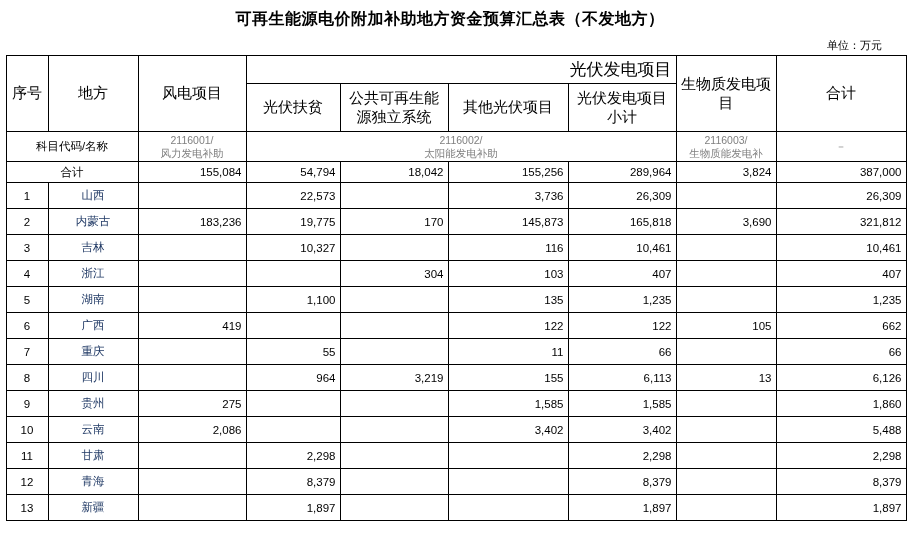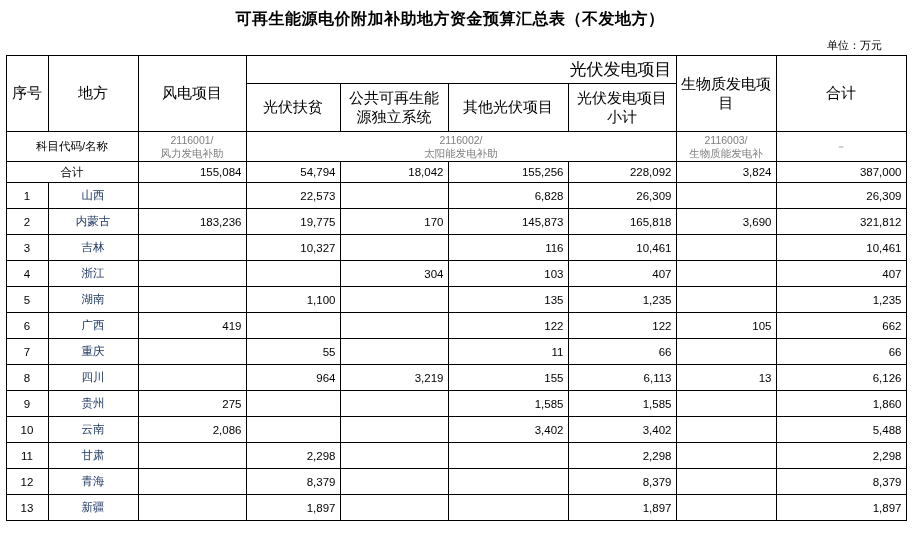--- a/index.html
+++ b/index.html
@@ -153,32 +153,32 @@
         </td>
         <td>－</td>
       </tr>
 
       <tr class="total-row">
         <td class="center" colspan="2">合计</td>
         <td class="num">155,084</td>
         <td class="num">54,794</td>
         <td class="num">18,042</td>
         <td class="num">155,256</td>
-        <td class="num">228,092</td>
+        <td class="num">289,964</td>
         <td class="num">3,824</td>
         <td class="num">387,000</td>
       </tr>
 
       <tr class="data-row">
         <td class="c-idx">1</td>
         <td class="c-place">山西</td>
         <td class="num"></td>
         <td class="num">22,573</td>
         <td class="num"></td>
-        <td class="num">6,828</td>
+        <td class="num">3,736</td>
         <td class="num">26,309</td>
         <td class="num"></td>
         <td class="num sum-col">26,309</td>
       </tr>
       <tr class="data-row">
         <td class="c-idx">2</td>
         <td class="c-place">内蒙古</td>
         <td class="num">183,236</td>
         <td class="num">19,775</td>
         <td class="num">170</td>

